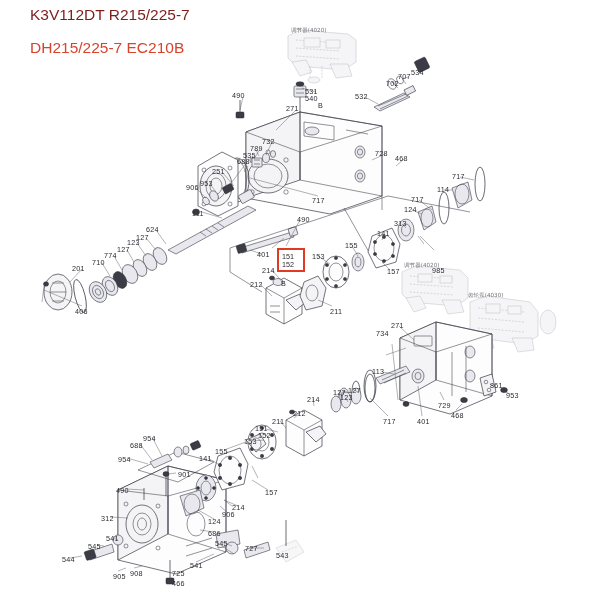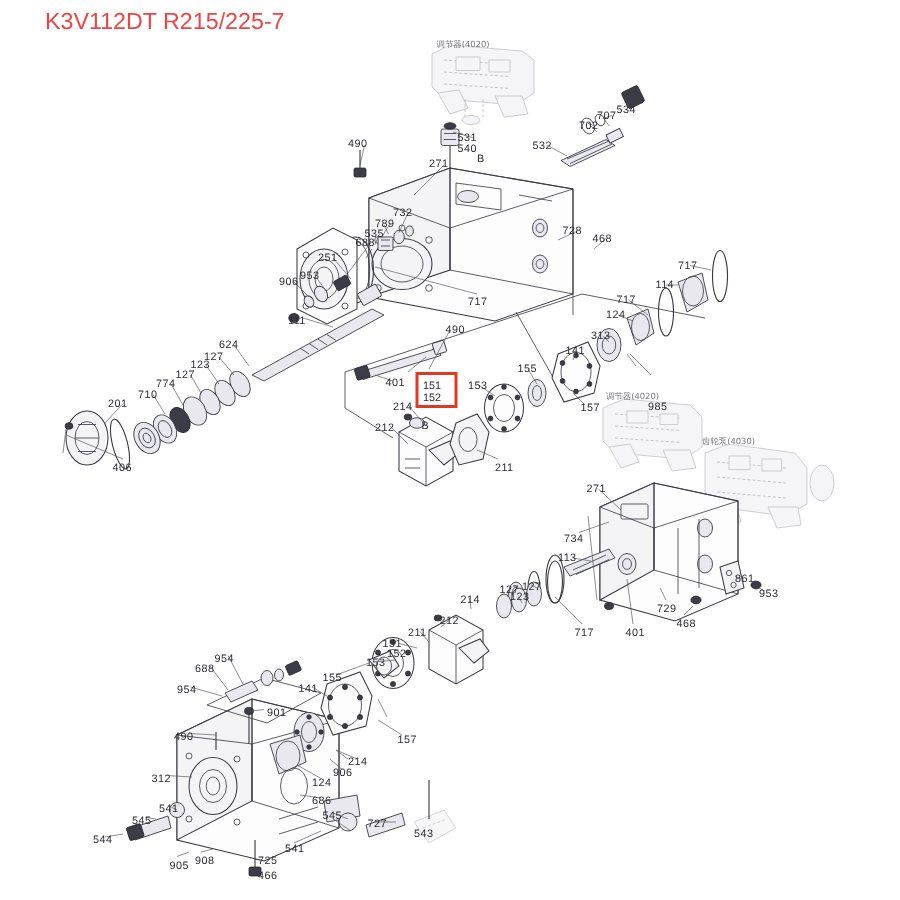--- a/index.html
+++ b/index.html
@@ -32,21 +32,22 @@
       line-height:8px;font-family:"Liberation Sans",sans-serif;}
   #highlight-box .hl1{top:3px;}
   #highlight-box .hl2{top:11px;}
 </style>
 </head>
 <body>
 
 <div id="page">
 
   <div id="title-block">
-    <div class="title-line l2" style="color: #ef4444;">K3V112DT R215/225-7</div>
+    <div class="title-line l2" style="color: #7f1d1d;">K3V112DT R215/225-7</div>
+    <div class="title-line l3" style="color: rgb(216, 67, 44);">DH215/225-7 EC210B</div>
   </div>
 
   <div id="drawing">
   <svg width="600" height="600" viewBox="0 0 600 600" xmlns="http://www.w3.org/2000/svg">
     <defs>
       <style>
         .ln{fill:none;stroke:#3a3a46;stroke-width:.55;}
         .ln2{fill:none;stroke:#3a3a46;stroke-width:.75;}
         .ldr{fill:none;stroke:#555560;stroke-width:.45;}
         .bd{fill:#fdfdfd;stroke:#3a3a46;stroke-width:.7;}
@@ -484,21 +485,21 @@
       <div class="lbl" style="left: 345px; top: 242px;">155</div>
       <div class="lbl" style="left: 377px; top: 230px;">141</div>
       <div class="lbl" style="left: 387px; top: 268px;">157</div>
       <div class="lbl" style="left: 394px; top: 220px;">313</div>
       <div class="lbl" style="left: 404px; top: 206px;">124</div>
       <div class="lbl" style="left: 411px; top: 196px;">717</div>
       <div class="lbl" style="left: 437px; top: 186px;">114</div>
       <div class="lbl" style="left: 452px; top: 173px;">717</div>
       <div class="lbl" style="left: 432px; top: 247px; margin-top: 20px;">985</div>
       <div class="lbl" style="left: 391px; top: 322px;">271</div>
-      <div class="lbl" style="left: 376px; top: 355px;">734</div>
+      <div class="lbl" style="left: 376px; top: 330px;">734</div>
       <div class="lbl" style="left: 372px; top: 368px;">113</div>
       <div class="lbl" style="left: 383px; top: 418px;">717</div>
       <div class="lbl" style="left: 417px; top: 418px;">401</div>
       <div class="lbl" style="left: 438px; top: 402px;">729</div>
       <div class="lbl" style="left: 451px; top: 412px;">468</div>
       <div class="lbl" style="left: 490px; top: 382px;">861</div>
       <div class="lbl" style="left: 506px; top: 392px;">953</div>
       <div class="lbl" style="left: 333px; top: 389px;">127</div>
       <div class="lbl" style="left: 340px; top: 394px;">123</div>
       <div class="lbl" style="left: 348px; top: 387px;">127</div>

